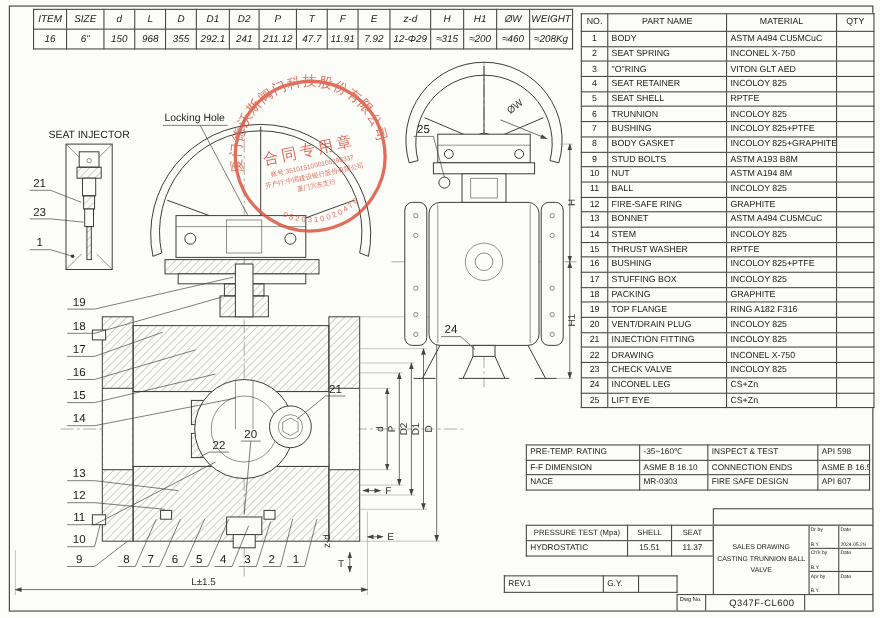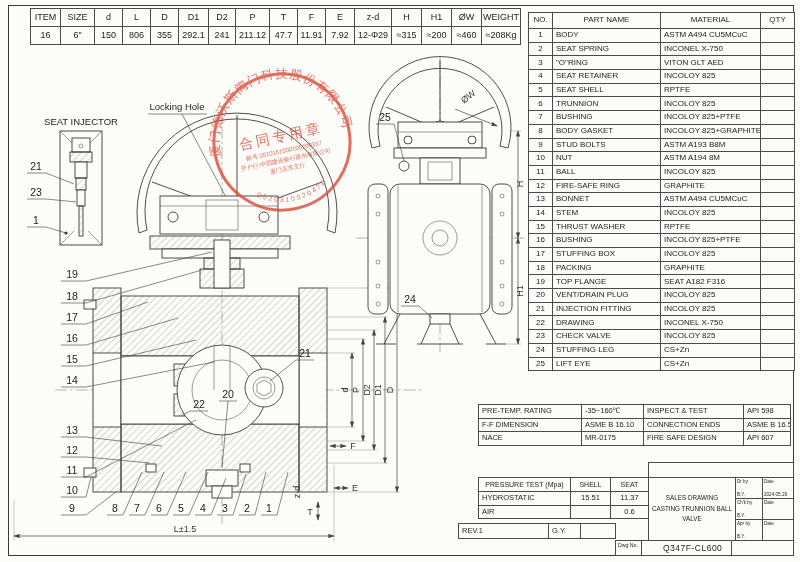--- a/index.html
+++ b/index.html
@@ -4,21 +4,21 @@
 <style>
   html,body{margin:0;padding:0;background:#ffffff;}
   *{box-sizing:border-box;}
   .sheet{position:relative;width:800px;height:562px;background:#fcfcf9;overflow:hidden;
          font-family:"Liberation Sans",sans-serif;color:#222;}
   .frame{position:absolute;left:8px;top:5px;width:786px;height:551px;border:1.6px solid #3a3a3a;}
   table{border-collapse:collapse;table-layout:fixed;position:absolute;background:#fcfcf9;}
   td,th{border:1px solid #4a4a4a;font-weight:normal;color:#222;overflow:hidden;
         white-space:nowrap;text-align:center;padding:0 1px;line-height:1.05;}
   .dimtab{left:30px;top:8px;width:490px;font-size:9px;}
-  .dimtab th,.dimtab td{height:18px;}
+  .dimtab th,.dimtab td{height:18px;font-style:italic;}
   .partstab{left:528px;top:12px;width:266px;font-size:8px;}
   .partstab th{height:16px;font-size:8px;}
   .partstab td{height:13.7px;}
   .partstab td.l{text-align:left;padding:0 3px;}
   .spectab{left:478px;top:404px;width:312px;font-size:7.5px;}
   .spectab td{height:13.5px;text-align:left;padding:0 3px;}
   .presstab{left:478px;top:477px;width:170px;font-size:7.5px;}
   .presstab th{height:14px;font-size:7px;}
   .presstab td{height:13.5px;margin-top:44px;}
   .presstab td.l{text-align:left;padding:0 3px;}
@@ -390,21 +390,21 @@
       <th>z-d</th>
       <th>H</th>
       <th>H1</th>
       <th>ØW</th>
       <th>WEIGHT</th>
     </tr>
     <tr>
       <td>16</td>
       <td>6"</td>
       <td>150</td>
-      <td>806</td>
+      <td>968</td>
       <td>355</td>
       <td>292.1</td>
       <td>241</td>
       <td>211.12</td>
       <td>47.7</td>
       <td>11.91</td>
       <td>7.92</td>
       <td>12-Φ29</td>
       <td>≈315</td>
       <td>≈200</td>
@@ -532,21 +532,21 @@
         </tr>
     <tr>
           <td>18</td>
           <td class="l">PACKING</td>
           <td class="l">GRAPHITE</td>
           <td></td>
         </tr>
     <tr>
           <td>19</td>
           <td class="l">TOP FLANGE</td>
-          <td class="l">SEAT A182 F316</td>
+          <td class="l">RING A182 F316</td>
           <td></td>
         </tr>
     <tr>
           <td>20</td>
           <td class="l">VENT/DRAIN PLUG</td>
           <td class="l">INCOLOY 825</td>
           <td></td>
         </tr>
     <tr>
           <td>21</td>
@@ -561,21 +561,21 @@
           <td></td>
         </tr>
     <tr>
           <td>23</td>
           <td class="l">CHECK VALVE</td>
           <td class="l">INCOLOY 825</td>
           <td></td>
         </tr>
     <tr>
           <td>24</td>
-          <td class="l">STUFFING LEG</td>
+          <td class="l">INCONEL LEG</td>
           <td class="l">CS+Zn</td>
           <td></td>
         </tr>
     <tr>
           <td>25</td>
           <td class="l">LIFT EYE</td>
           <td class="l">CS+Zn</td>
           <td></td>
         </tr>
   </tbody>
@@ -596,21 +596,21 @@
           <td>API 598</td>
         </tr>
     <tr>
           <td>F-F DIMENSION</td>
           <td>ASME B 16.10</td>
           <td>CONNECTION ENDS</td>
           <td>ASME B 16.5</td>
         </tr>
     <tr>
           <td>NACE</td>
-          <td>MR-0175</td>
+          <td>MR-0303</td>
           <td>FIRE SAFE DESIGN</td>
           <td>API 607</td>
         </tr>
   </tbody>
     </table>
 
   <table class="presstab">
     <colgroup>
         <col style="width:92px">
         <col style="width:40px">
@@ -619,25 +619,20 @@
     <tbody>
         <tr>
       <th>PRESSURE TEST (Mpa)</th>
       <th>SHELL</th>
       <th>SEAT</th>
     </tr>
     <tr>
           <td class="l">HYDROSTATIC</td>
           <td>15.51</td>
           <td>11.37</td>
-        </tr>
-    <tr>
-          <td class="l">AIR</td>
-          <td></td>
-          <td>0.6</td>
         </tr>
   </tbody>
     </table>
 
   <table class="revtab">
     <colgroup>
         <col style="width:90px">
         <col style="width:32px">
         <col style="width:35px">
       </colgroup>

